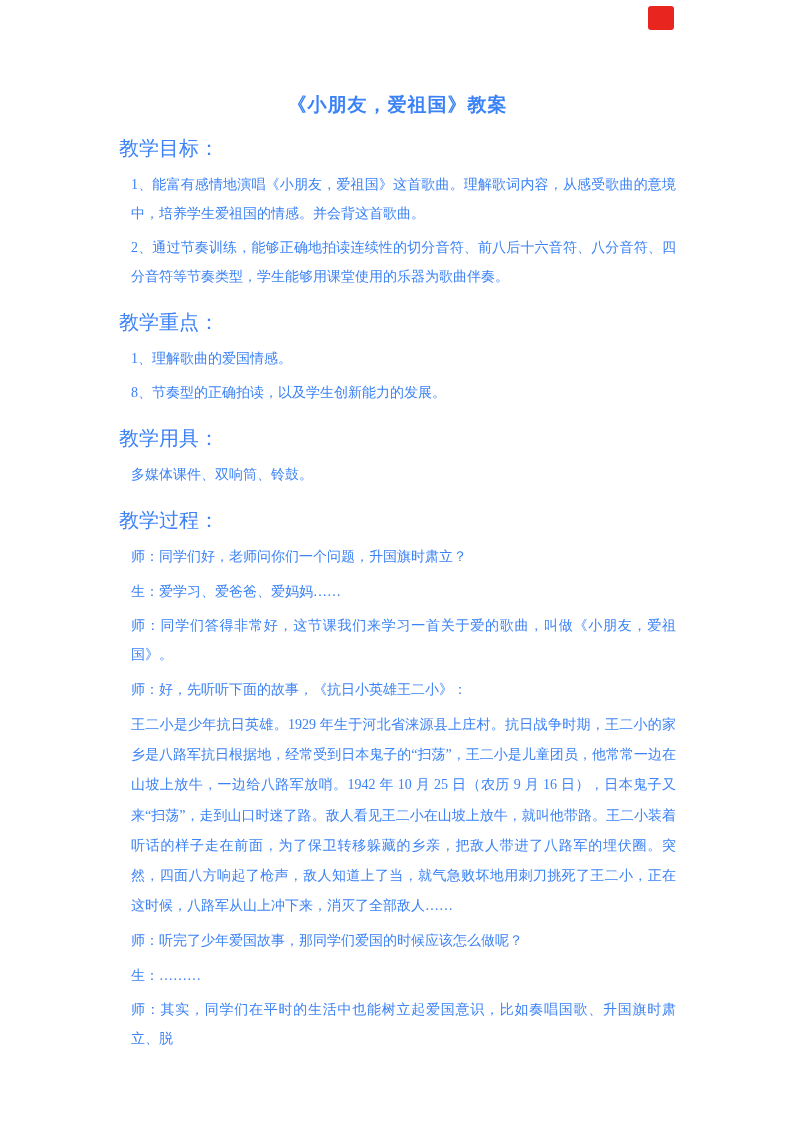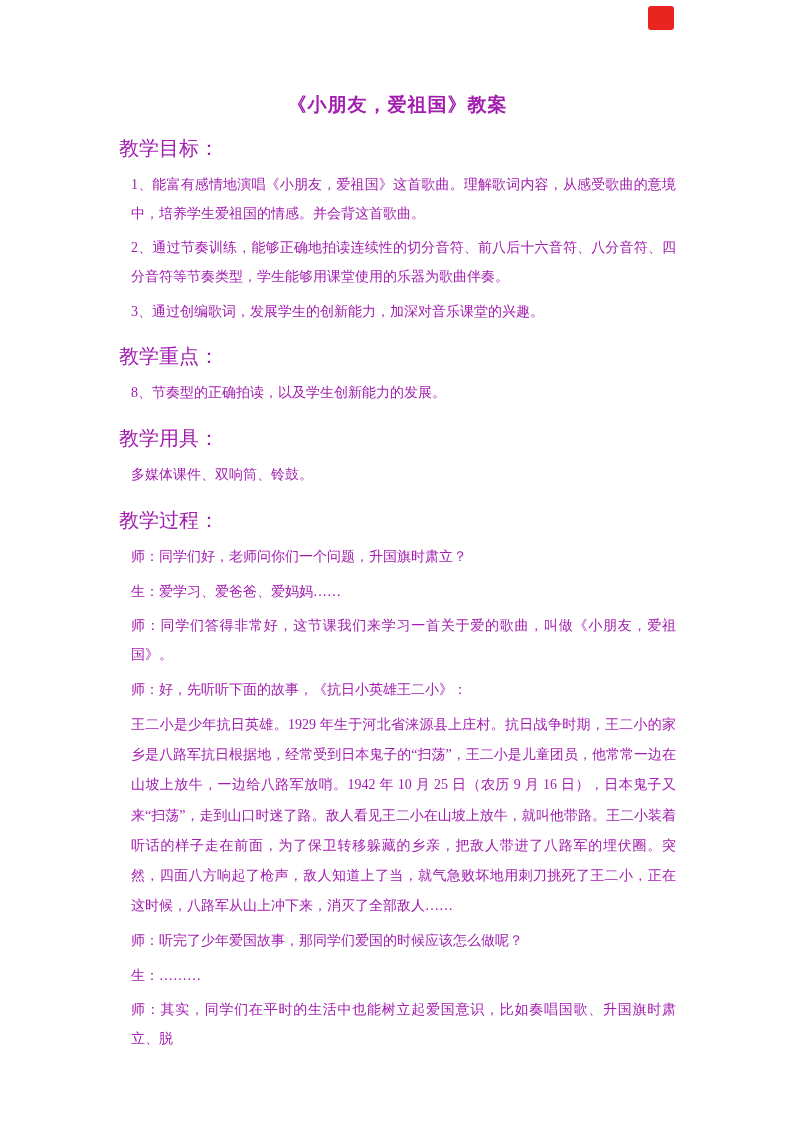--- a/index.html
+++ b/index.html
@@ -9,21 +9,21 @@
   }
   .page {
     position: relative;
     width: 794px;
     height: 1123px;
     margin: 0 auto;
     background: #ffffff;
     box-sizing: border-box;
     padding: 92px 118px 0 119px;
     font-family: "Liberation Serif", "DejaVu Serif", serif;
-    color: #a21caf;
+    color: #3b82f6;
     overflow: hidden;
   }
   .corner-logo {
     position: absolute;
     top: 6px;
     right: 120px;
     width: 26px;
     height: 24px;
     border-radius: 3px;
     display: flex;
@@ -60,23 +60,23 @@
 
 <div class="page">
 
   <div class="corner-logo" style="background: rgb(232, 37, 31);"></div>
 
   <h1 class="doc-title">《小朋友，爱祖国》教案</h1>
 
   <h2 class="section-heading">教学目标：</h2>
   <p class="para">1、能富有感情地演唱《小朋友，爱祖国》这首歌曲。理解歌词内容，从感受歌曲的意境中，培养学生爱祖国的情感。并会背这首歌曲。</p>
   <p class="para">2、通过节奏训练，能够正确地拍读连续性的切分音符、前八后十六音符、八分音符、四分音符等节奏类型，学生能够用课堂使用的乐器为歌曲伴奏。</p>
-  <p class="para">3、通过创编歌词，发展学生的创新能力，加深对音乐课堂的兴趣。</p>
 
   <h2 class="section-heading">教学重点：</h2>
+  <p class="para">1、理解歌曲的爱国情感。</p>
   <p class="para">8、节奏型的正确拍读，以及学生创新能力的发展。</p>
 
   <h2 class="section-heading">教学用具：</h2>
   <p class="para">多媒体课件、双响筒、铃鼓。</p>
 
   <h2 class="section-heading">教学过程：</h2>
 
   <p class="para">师：同学们好，老师问你们一个问题，升国旗时肃立？</p>
   <p class="para">生：爱学习、爱爸爸、爱妈妈……</p>
   <p class="para">师：同学们答得非常好，这节课我们来学习一首关于爱的歌曲，叫做《小朋友，爱祖国》。</p>

